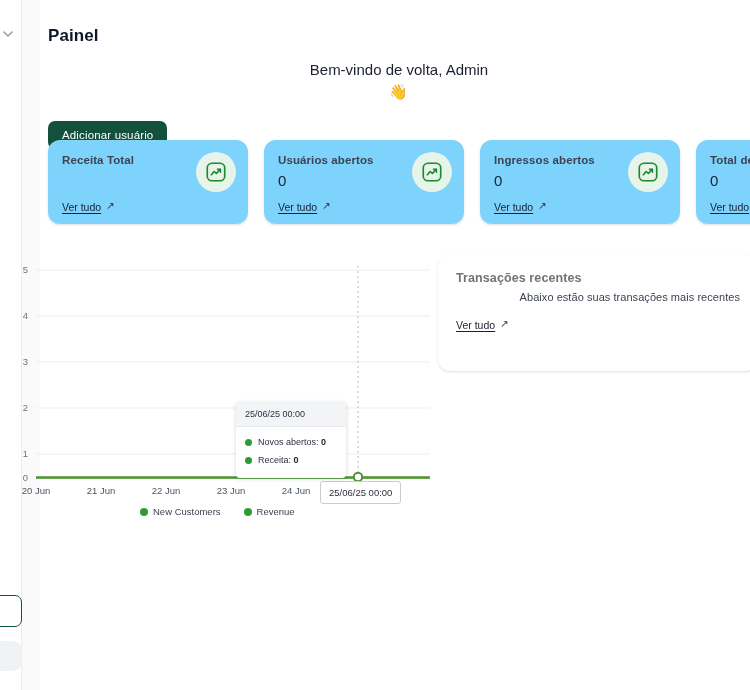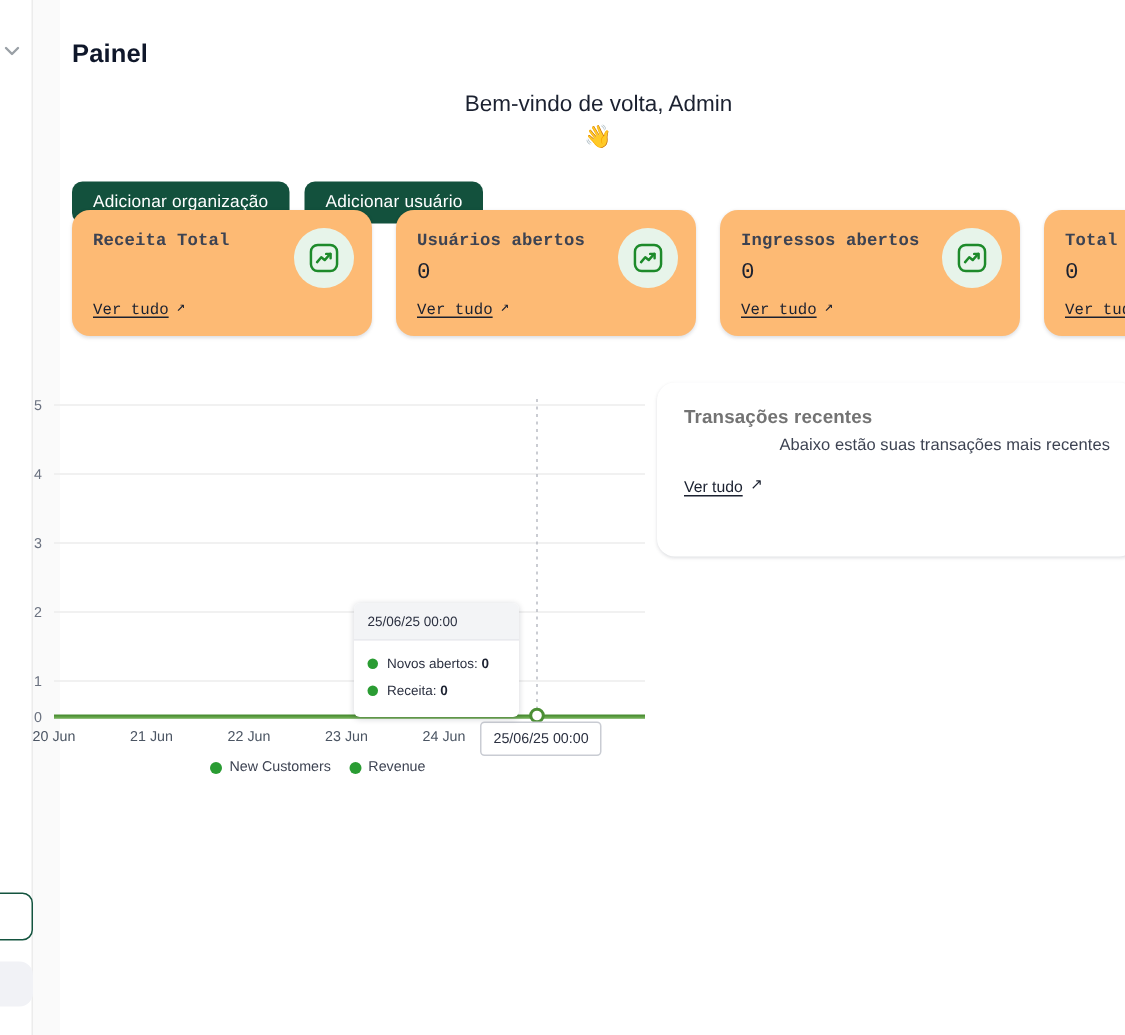--- a/index.html
+++ b/index.html
@@ -110,27 +110,26 @@
     position: absolute;
     left: 8px;
     top: 140px;
     display: flex;
     gap: 16px;
     width: 760px;
   }
   .stat-card {
     flex: 0 0 200px;
     height: 84px;
-    background: #fdba74;
+    background: #7dd3fc;
     border-radius: 12px;
     box-shadow: 0 1px 3px rgba(16,24,40,.09), 0 1px 2px rgba(16,24,40,.05);
     padding: 14px 14px 10px 14px;
     position: relative;
     overflow: hidden;
-    font-family: Liberation Mono, monospace;
   }
   .stat-label {
     font-size: 11.5px;
     font-weight: 700;
     color: #3d4352;
     letter-spacing: .1px;
     white-space: nowrap;
   }
   .stat-value {
     font-size: 15px;
@@ -229,21 +228,21 @@
     color: #2b3040;
     white-space: nowrap;
   }
 
   
   .legend {
     position: absolute;
     left: 132px;
     top: 258px;
     display: flex;
-    gap: 12px;
+    gap: 23px;
     align-items: flex-end;
   }
   .legend-item {
     display: flex;
     align-items: center;
     gap: 5px;
     font-size: 9.5px;
     color: #3d4352;
     white-space: nowrap;
   }
@@ -313,21 +312,20 @@
   <div class="main">
 
     <div class="page-title">Painel</div>
 
     <div class="welcome">
       <span>Bem-vindo de volta, Admin</span>
       <span class="welcome-emoji">👋</span>
     </div>
 
     <div class="btn-row">
-      <button class="btn">Adicionar organização</button>
       <button class="btn">Adicionar usuário</button>
     </div>
   </div>
 
   <div class="stats-row" style="left:48px;">
 
     <div class="stat-card">
       <div class="stat-label">Receita Total</div>
       <a class="stat-link">
         <span class="lbl">Ver tudo</span>

